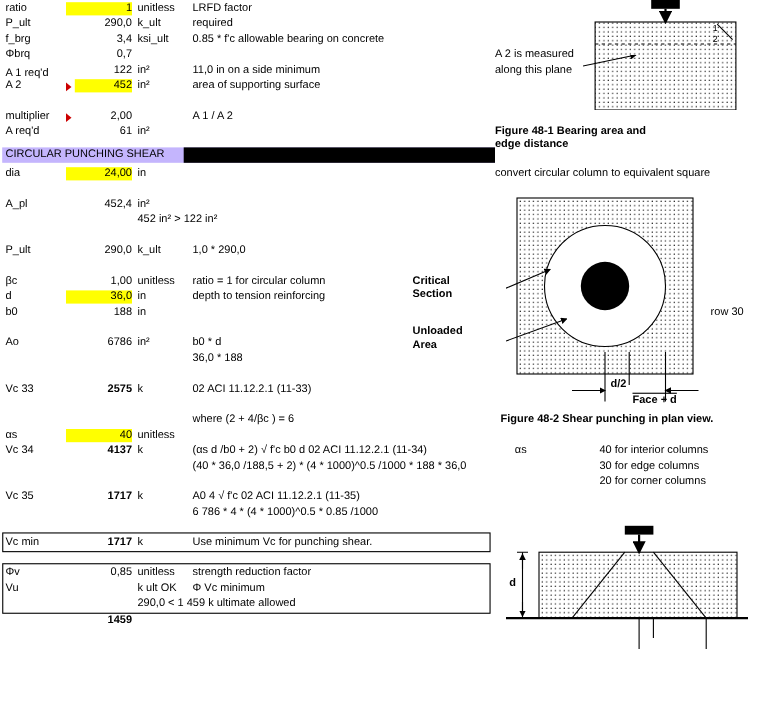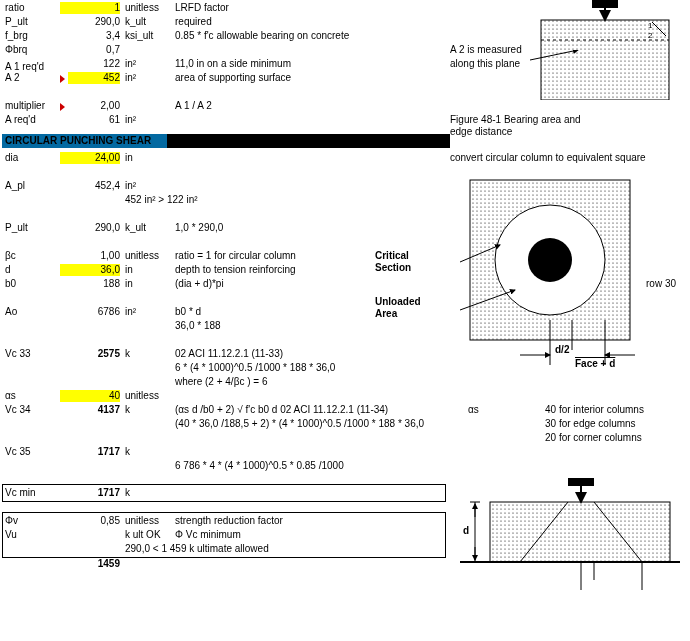--- a/index.html
+++ b/index.html
@@ -34,42 +34,42 @@
     width: 0; height: 0;
     border-top: 4px solid transparent;
     border-bottom: 4px solid transparent;
     border-left: 5px solid #cc0000;
   }
   .section-head {
     position: absolute;
     left: 2px;
     width: 445px;
     height: 14px;
-    background: #0369a1;
+    background: #c4b5fd;
     color: #000;
-    font-weight: bold;
+    font-weight: normal;
     padding-left: 3px;
     line-height: 14px;
   }
   .section-head .bar {
     position: absolute;
     top: 0; bottom: 0;
     background: #000;
   }
   .box {
     position: absolute;
     border: 1px solid #000;
   }
 
   
   svg { position: absolute; }
 
   .fig-caption {
     position: absolute;
-    font-weight: normal;
+    font-weight: bold;
     font-size: 10px;
     line-height: 12px;
   }
   .row30 {
     position: absolute;
     left: 646px;
     top: 278px;
     font-size: 10px;
   }
 </style>
@@ -145,59 +145,59 @@
   <div class="cell note" style="top:250px">ratio = 1 for circular column</div>
 
   <div class="cell lbl" style="top:264px">d</div>
   <div class="cell val hl" style="top:264px">36,0</div>
   <div class="cell unit" style="top:264px">in</div>
   <div class="cell note" style="top:264px">depth to tension reinforcing</div>
 
   <div class="cell lbl" style="top:278px">b0</div>
   <div class="cell val" style="top:278px">188</div>
   <div class="cell unit" style="top:278px">in</div>
-  <div class="cell note" style="top:278px">(dia + d)*pi</div>
 
   <div class="cell lbl" style="top:306px">Ao</div>
   <div class="cell val" style="top:306px">6786</div>
   <div class="cell unit" style="top:306px">in²</div>
   <div class="cell note" style="top:306px">b0 * d</div>
   <div class="cell note" style="top:320px">36,0 * 188</div>
 
   <div class="cell lbl" style="top:348px">Vc 33</div>
   <div class="cell val bold" style="top:348px">2575</div>
   <div class="cell unit" style="top:348px">k</div>
   <div class="cell note" style="top:348px">02 ACI 11.12.2.1  (11-33)</div>
-  <div class="cell note" style="top:362px">6 * (4 * 1000)^0.5 /1000 * 188 * 36,0</div>
   <div class="cell note" style="top:376px">where (2 + 4/βc ) = 6</div>
 
   <div class="cell lbl" style="top:390px">αs</div>
   <div class="cell val hl" style="top:390px">40</div>
   <div class="cell unit" style="top:390px">unitless</div>
 
   <div class="cell lbl" style="top:404px">Vc 34</div>
   <div class="cell val bold" style="top:404px">4137</div>
   <div class="cell unit" style="top:404px">k</div>
   <div class="cell note" style="top:404px;width:290px">(αs d /b0 + 2)  √ f'c   b0  d   02 ACI 11.12.2.1  (11-34)</div>
   <div class="cell note" style="top:418px;width:290px">(40 * 36,0 /188,5 + 2) * (4 * 1000)^0.5 /1000 * 188 * 36,0</div>
 
   <div class="cell" style="top:404px;left:468px">αs</div>
   <div class="cell right2" style="top:404px">40 for interior columns</div>
   <div class="cell right2" style="top:418px">30 for edge columns</div>
   <div class="cell right2" style="top:432px">20 for corner columns</div>
 
   <div class="cell lbl" style="top:446px">Vc 35</div>
   <div class="cell val bold" style="top:446px">1717</div>
   <div class="cell unit" style="top:446px">k</div>
+  <div class="cell note" style="top:446px;width:290px">A0 4  √ f'c      02 ACI 11.12.2.1  (11-35)</div>
   <div class="cell note" style="top:460px;width:290px">6 786 * 4 * (4 * 1000)^0.5 * 0.85 /1000</div>
 
   <div class="box" style="top:484px;left:2px;width:442px;height:16px"></div>
   <div class="cell lbl" style="top:487px">Vc min</div>
   <div class="cell val bold" style="top:487px">1717</div>
   <div class="cell unit" style="top:487px">k</div>
+  <div class="cell note" style="top:487px">Use minimum Vc for punching shear.</div>
 
   <div class="box" style="top:512px;left:2px;width:442px;height:44px"></div>
   <div class="cell lbl" style="top:515px">Φv</div>
   <div class="cell val" style="top:515px">0,85</div>
   <div class="cell unit" style="top:515px">unitless</div>
   <div class="cell note" style="top:515px">strength reduction factor</div>
 
   <div class="cell lbl" style="top:529px">Vu</div>
   <div class="cell val bold" style="top:558px">1459</div>
   <div class="cell unit" style="top:529px;width:55px">k ult OK</div>
@@ -243,20 +243,21 @@
 
     <line x1="0" y1="92" x2="40" y2="75" stroke="#000" marker-end="url(#ah)"></line>
     <line x1="0" y1="140" x2="55" y2="120" stroke="#000" marker-end="url(#ah)"></line>
   </svg>
   <div class="cell bold" style="top:250px;left:375px">Critical</div>
   <div class="cell bold" style="top:262px;left:375px">Section</div>
   <div class="cell bold" style="top:296px;left:375px">Unloaded</div>
   <div class="cell bold" style="top:308px;left:375px">Area</div>
   <div class="cell bold" style="top:344px;left:555px">d/2</div>
   <div class="cell bold" style="top:358px;left:575px;text-decoration:overline">Face + d</div>
+  <div class="fig-caption" style="top:376px;left:455px;width:220px">Figure 48-2 Shear punching in plan view.</div>
 
   <div class="row30">row 30</div>
 
   <svg style="left:460px;top:472px" width="220" height="120">
     <rect x="30" y="30" width="180" height="60" fill="url(#dots)" stroke="#000"></rect>
     <line x1="0" y1="90" x2="220" y2="90" stroke="#000" stroke-width="2"></line>
 
     <rect x="108" y="6" width="26" height="8" fill="#000"></rect>
     <line x1="121" y1="14" x2="121" y2="30" stroke="#000" stroke-width="2" marker-end="url(#ah)"></line>
 

